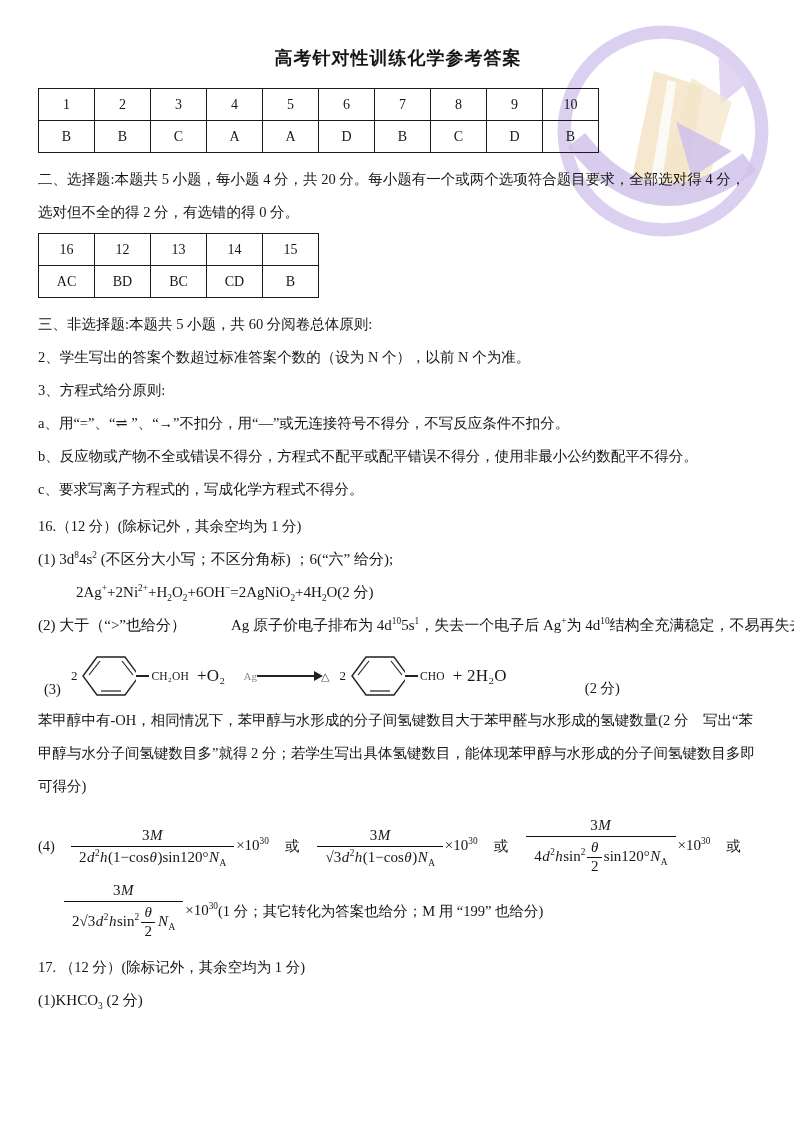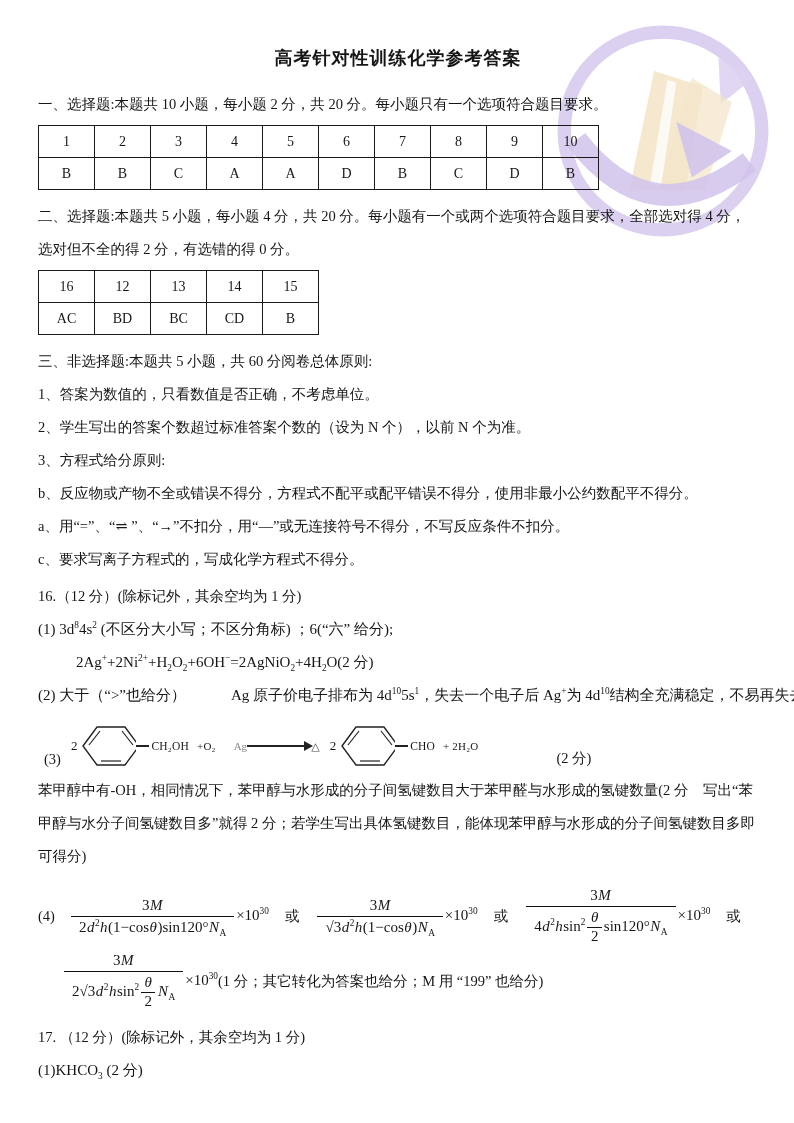--- a/index.html
+++ b/index.html
@@ -75,21 +75,21 @@
   
   .reaction-row {
     display:flex; align-items:center;
     margin:12px 0 6px 6px;
     font-size:14.5px;
   }
   .rxn { display:flex; align-items:center; margin-left:10px; }
   .rxn .coef { font-size:13px; margin-right:3px; align-self:center; }
   .rxn .chem-label { font-size:11.5px; letter-spacing:0.2px; }
   .rxn .bond { display:inline-block; width:13px; height:1.3px; background:#222; margin:0 2px 0 0; }
-  .rxn .plus { font-size:11px; margin:0 8px; }
+  .rxn .plus { font-size:17px; margin:0 8px; }
   .arrow-block {
     display:flex; flex-direction:row; align-items:center;
     margin:0 10px; width:86px;
   }
   .arrow-block .cat-top { font-size:11px; color:#8a8a8a; line-height:13px; }
   .arrow-block .cat-bottom { font-size:11px; color:#444; line-height:13px; }
   .arrow-line { position:relative; width:86px; height:2px; background:#222; }
   .arrow-line::after {
     content:""; position:absolute; right:-2px; top:-4px;
     border-left:9px solid #222;
@@ -113,21 +113,20 @@
     <polygon points="96,152 126,52 162,74 138,154" fill="#f2e1c2" opacity="0.75"></polygon>
     <polygon points="88,150 104,54 112,56 98,152" fill="#ffffff" opacity="0.8"></polygon>
     <path d="M22,108 Q90,196 178,128" fill="none" stroke="#c9b9e8" stroke-width="20" opacity="0.85"></path>
     <polygon points="112,92 162,118 126,142" fill="#c9b9e8" opacity="0.9"></polygon>
   </svg>
 
   <div class="content">
 
     <div class="doc-title">高考针对性训练化学参考答案</div>
 
-    <p class="para sec-heading">一、选择题:本题共 10 小题，每小题 2 分，共 20 分。每小题只有一个选项符合题目要求。</p>
     <table class="answers">
       <tbody>
           <tr>
         <th>1</th>
         <th>2</th>
         <th>3</th>
         <th>4</th>
         <th>5</th>
         <th>6</th>
         <th>7</th>
@@ -164,25 +163,24 @@
         <td>AC</td>
         <td>BD</td>
         <td>BC</td>
         <td>CD</td>
         <td>B</td>
       </tr>
     </tbody>
       </table>
 
     <p class="para">三、非选择题:本题共 5 小题，共 60 分阅卷总体原则:</p>
-    <p class="para rule">1、答案为数值的，只看数值是否正确，不考虑单位。</p>
     <p class="para rule">2、学生写出的答案个数超过标准答案个数的（设为 N 个），以前 N 个为准。</p>
     <p class="para rule">3、方程式给分原则:</p>
+    <p class="para rule">a、用“=”、“⇌ ”、“→”不扣分，用“—”或无连接符号不得分，不写反应条件不扣分。</p>
     <p class="para rule">b、反应物或产物不全或错误不得分，方程式不配平或配平错误不得分，使用非最小公约数配平不得分。</p>
-    <p class="para rule">a、用“=”、“⇌ ”、“→”不扣分，用“—”或无连接符号不得分，不写反应条件不扣分。</p>
     <p class="para rule">c、要求写离子方程式的，写成化学方程式不得分。</p>
 
     <p class="para q-heading">16.（12 分）(除标记外，其余空均为 1 分)</p>
     <p class="para math"><span>(1) 3d</span><sup>8</sup><span>4s</span><sup>2</sup><span>  (不区分大小写；不区分角标) ；6(“六” 给分);</span></p>
     <p class="para indent1 eq-line math"><span>2Ag</span><sup>+</sup><span>+2Ni</span><sup>2+</sup><span>+H</span><sub>2</sub><span>O</span><sub>2</sub><span>+6OH</span><sup>−</sup><span>=2AgNiO</span><sub>2</sub><span>+4H</span><sub>2</sub><span>O(2 分)</span></p>
     <p class="para math"><span>(2) 大于（“&gt;”也给分）　　　Ag 原子价电子排布为 4d</span><sup>10</sup><span>5s</span><sup>1</sup><span>，失去一个电子后 Ag</span><sup>+</sup><span>为 4d</span><sup>10</sup><span>结构全充满稳定，不易再失去电子，而 Cd 原子价电子排布为 4d</span></p>
 
     <div class="reaction-row">
       <span class="label3">(3)</span>
       <div class="rxn">

